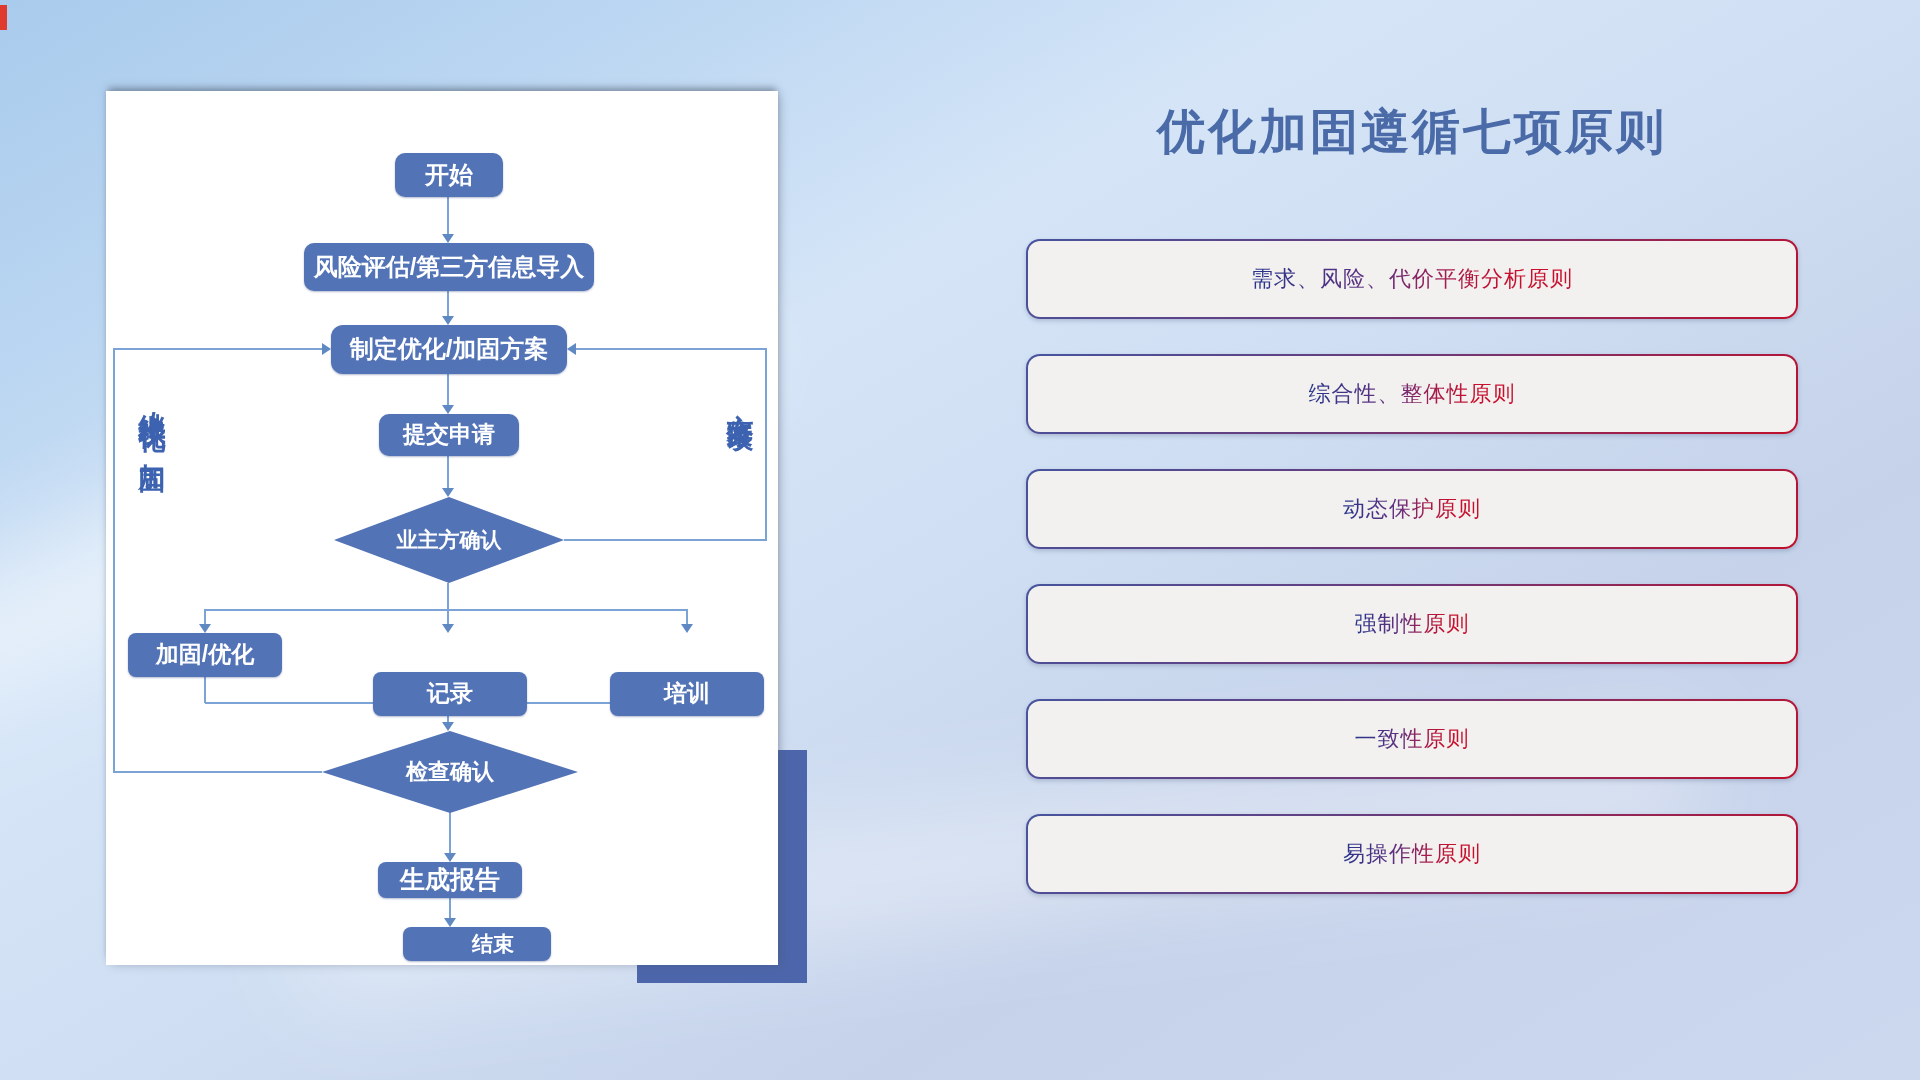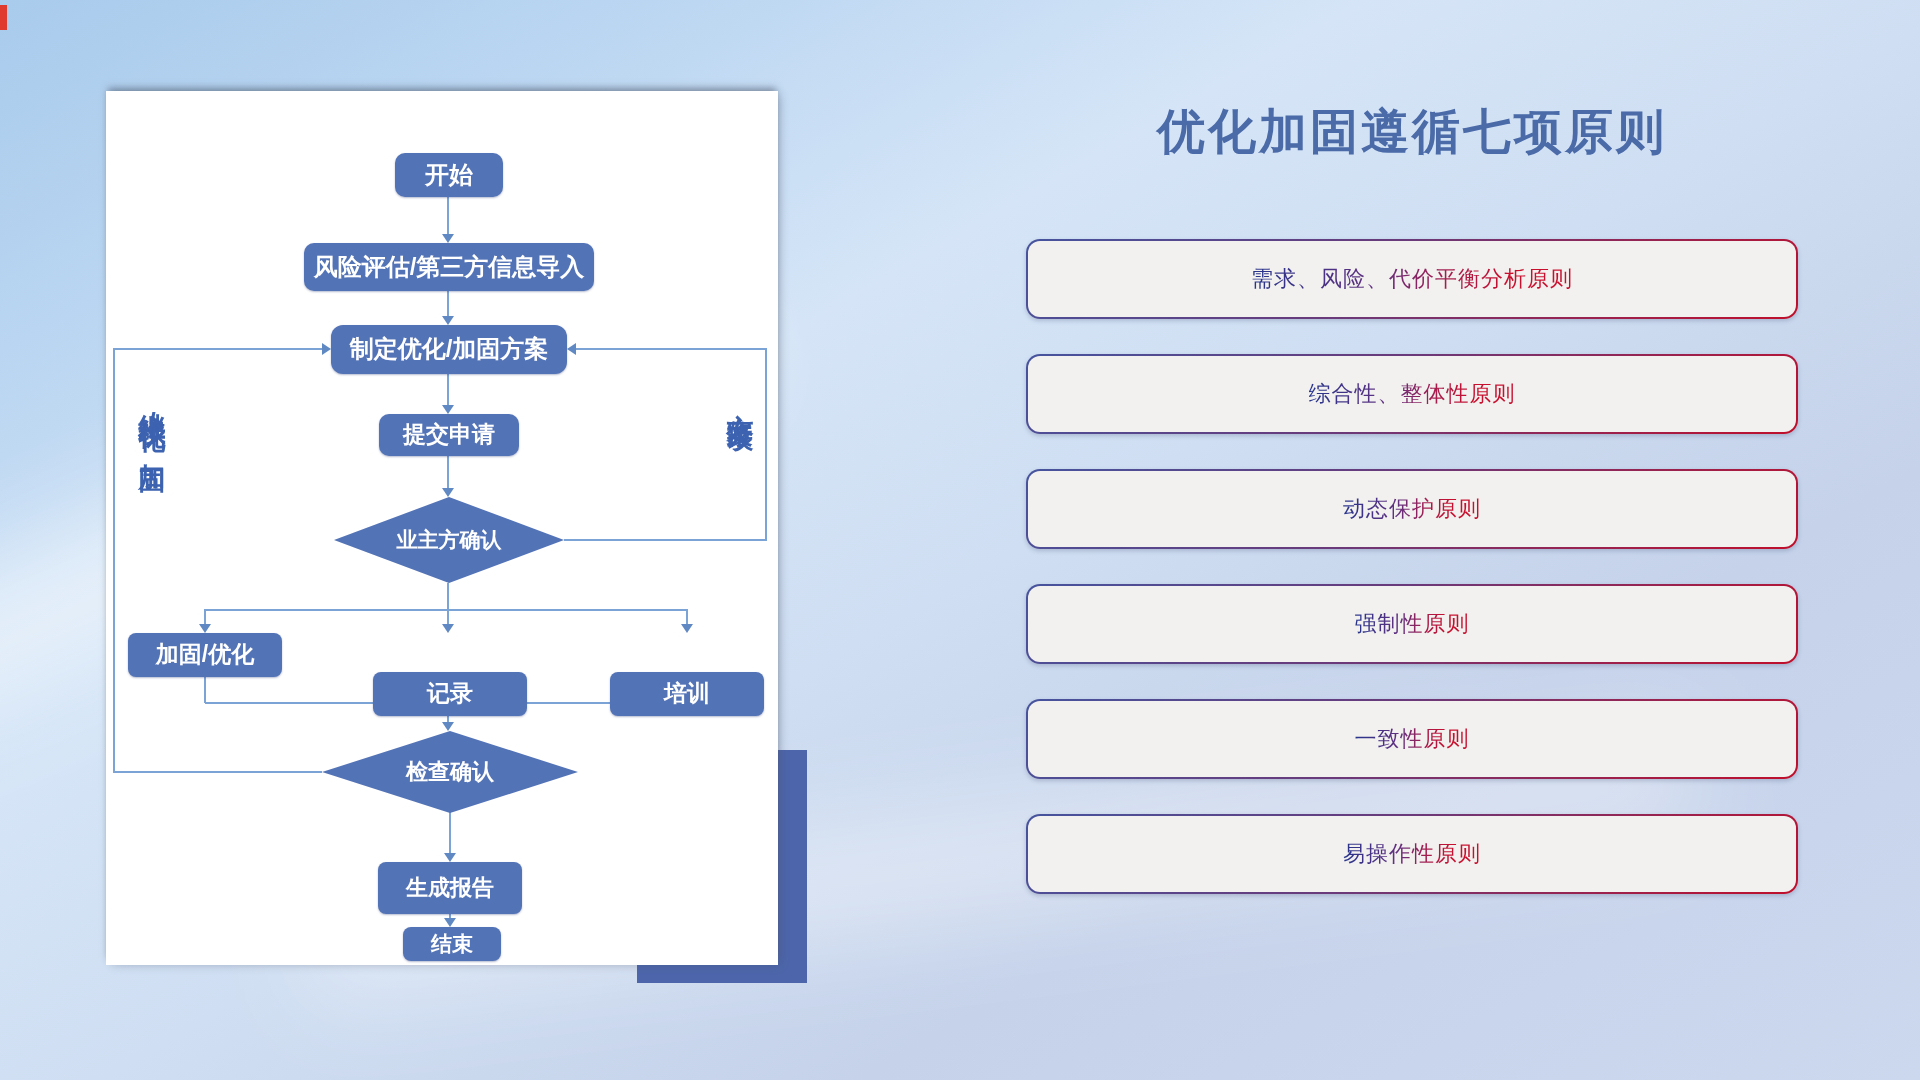--- a/index.html
+++ b/index.html
@@ -125,22 +125,22 @@
 
     <div class="fnode" style="left:395px;top:153px;width:108px;height:44px;font-size:24px;">开始</div>
     <div class="fnode" style="left:304px;top:243px;width:290px;height:48px;font-size:24px;">风险评估/第三方信息导入</div>
     <div class="fnode" style="left:331px;top:325px;width:236px;height:49px;font-size:24px;border-radius:12px;">制定优化/加固方案</div>
     <div class="fnode" style="left:379px;top:414px;width:140px;height:42px;font-size:23px;">提交申请</div>
     <div class="fdiamond" style="left:334px;top:497px;width:230px;height:86px;font-size:21px;">业主方确认</div>
     <div class="fnode" style="left:128px;top:633px;width:154px;height:44px;font-size:23px;border-radius:8px;">加固/优化</div>
     <div class="fnode" style="left:373px;top:633px;width:154px;height:44px;font-size:23px;border-radius:8px;margin-top:39px;">记录</div>
     <div class="fnode" style="left:610px;top:633px;width:154px;height:44px;font-size:23px;border-radius:8px;margin-top:39px;">培训</div>
     <div class="fdiamond" style="left:322px;top:731px;width:256px;height:82px;font-size:22px;">检查确认</div>
-    <div class="fnode" style="left:378px;top:862px;width:144px;height:52px;font-size:22px;border-radius:8px;">生成报告</div>
-    <div class="fnode" style="left:403px;top:927px;width:98px;height:34px;font-size:21px;border-radius:8px;">结束</div>
+    <div class="fnode" style="left:378px;top:862px;width:144px;height:36px;font-size:25px;border-radius:8px;">生成报告</div>
+    <div class="fnode" style="left:403px;top:927px;width:116px;height:34px;font-size:21px;border-radius:8px;padding-left:32px;">结束</div>
 
     <div class="vlabel" style="left:138px;top:392px;">继续优化/加固</div>
     <div class="vlabel" style="left:726px;top:392px;">方案修改</div>
   </div>
 
   <div class="panel-title">优化加固遵循七项原则</div>
 
   <div class="principles">
     <div class="p-item">
         <div class="p-inner">

